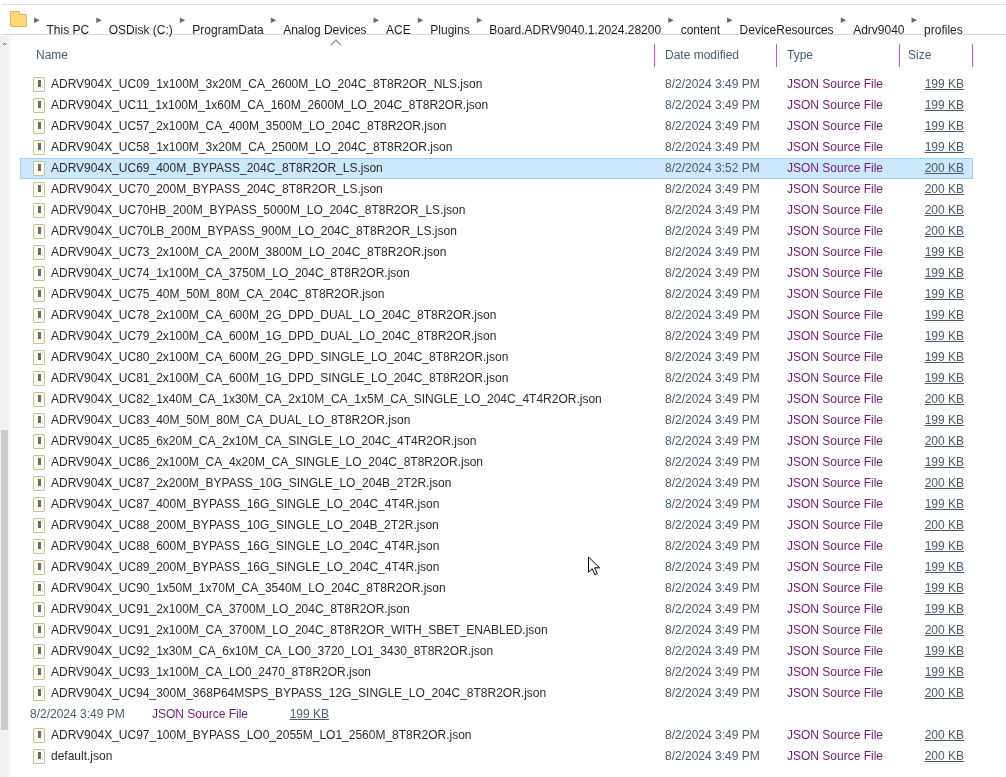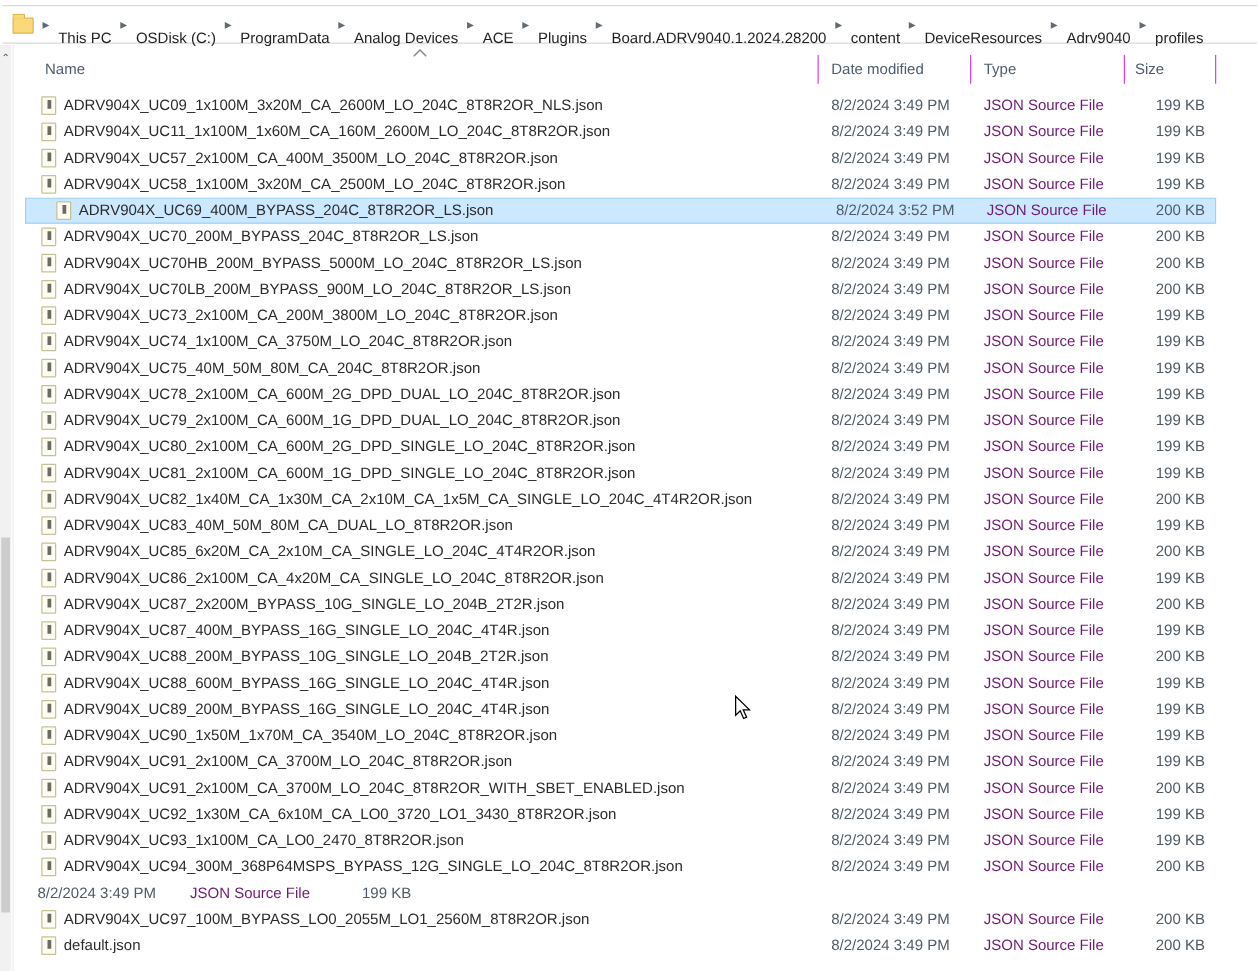--- a/index.html
+++ b/index.html
@@ -31,26 +31,26 @@
   .hcell { height:23px; line-height:23px; border-right:1px solid #d946ef; overflow:hidden; white-space:nowrap; }
   .hcell.name { width:635px; padding-left:16px; }
   .hcell.date { width:122px; padding-left:10px; }
   .hcell.type { width:123px; padding-left:10px; }
   .hcell.size { width:73px;  padding-left:8px; }
   .sort-caret { position:absolute; left:330px; top:39px; width:12px; height:7px; }
 
   
   .file-list { position:absolute; left:20px; top:74px; width:953px; }
   .row { display:flex; height:21px; line-height:21px; font-size:12px; }
-  .row.selected { background:#cce8ff; box-shadow:inset 0 0 0 1px #9ed1f5;padding-left:12px; }
+  .row.selected { background:#cce8ff; box-shadow:inset 0 0 0 1px #9ed1f5; }
   .cell { overflow:hidden; white-space:nowrap; }
   .cell.name { width:635px; padding-left:13px; color:#2b2b2b; display:flex; align-items:center; }
   .cell.date { width:122px; padding-left:10px; color:#4e5a66; }
   .cell.type { width:123px; padding-left:10px; color:#701a75; }
-  .cell.size { width:73px; padding-right:9px; text-align:right; color:#4e5a66; }
+  .cell.size { width:73px; padding-right:9px; text-align:right; color:#4e5a66;text-decoration:underline; }
   .file-icon { position:relative; width:12px; height:15px; background:#fefdf4;
     border:1px solid #c5c395; border-radius:1px; margin-right:6px; flex:0 0 auto; }
   .file-icon::after { content:""; position:absolute; left:4px; top:2px; width:3px; height:7px; background:#6b6b60; }
   .name-text { padding-top:0px; }
 
   
   .mouse-cursor { position:absolute; left:587px; top:556px; width:14px; height:21px; pointer-events:none; }
 </style>
 </head>
 <body>

